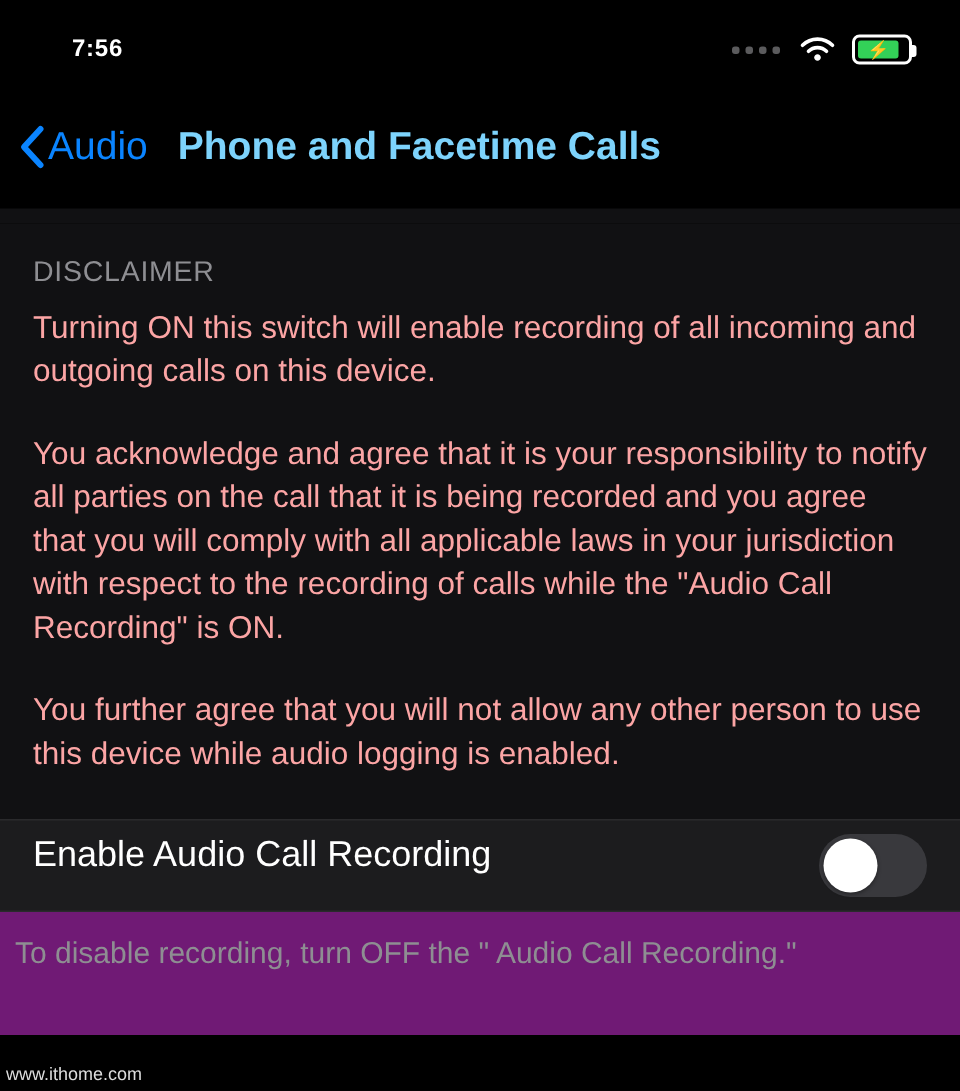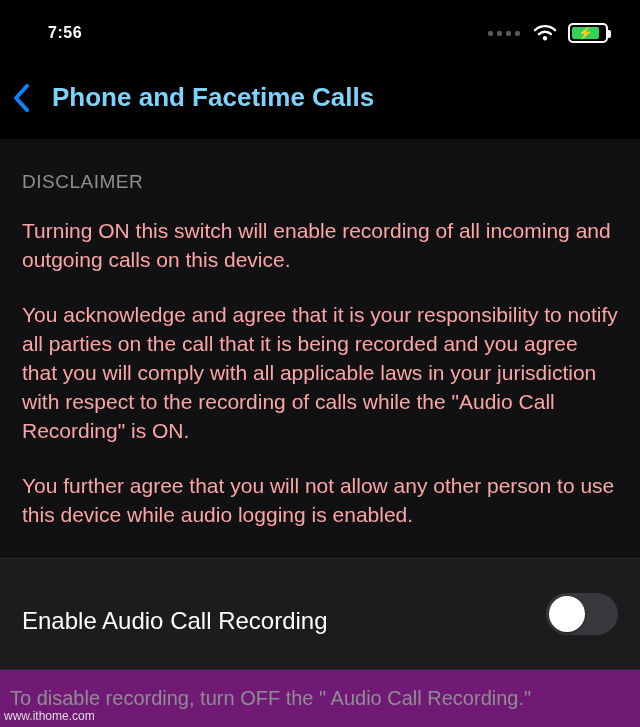--- a/index.html
+++ b/index.html
@@ -103,35 +103,35 @@
     height: 10px;
   }
   .disclaimer-block {
     background: #111113;
     padding: 22px 22px 28px 22px;
   }
   .disclaimer-heading {
     font-size: 19px;
     color: #8e8e92;
     letter-spacing: 0.5px;
-    margin-bottom: 24px;
+    margin-bottom: 12px;
   }
   .disclaimer-text p {
     font-size: 21px;
     line-height: 1.38;
     color: #fca5a5;
     margin-bottom: 26px;
   }
   .disclaimer-text p:last-child { margin-bottom: 0; }
   
   .setting-row {
     background: #1c1c1e;
-    padding: 34px 22px;
-    display: flex;
-    align-items: flex-end;
+    padding: 9px 22px;
+    display: flex;
+    align-items: flex-start;
     justify-content: space-between;
     border-top: 1px solid #2a2a2c;
     border-bottom: 1px solid #2a2a2c;
   }
   .setting-label {
     font-size: 24px;
     color: #fff;
   }
   .switch {
     position: relative;
@@ -221,20 +221,21 @@
   </div>
 </div>
 
 <div class="nav-header">
   <div class="back-wrap">
     <span class="back-chevron">
       <svg width="20" height="30" viewBox="0 0 20 30">
         <polyline points="15,3 4,15 15,27" fill="none" stroke="#0a84ff" stroke-width="4" stroke-linecap="round" stroke-linejoin="round"></polyline>
       </svg>
     </span>
+    <span>Audio</span>
   </div>
   <div class="nav-title">Phone and Facetime Calls</div>
 </div>
 
 <div class="section-gap"></div>
 <div class="disclaimer-block">
   <div class="disclaimer-heading">DISCLAIMER</div>
   <div class="disclaimer-text">
     <p>Turning ON this switch will enable recording of all incoming and outgoing calls on this device.</p>
     <p>You acknowledge and agree that it is your responsibility to notify all parties on the call that it is being recorded and you agree that you will comply with all applicable laws in your jurisdiction with respect to the recording of calls while the "Audio Call Recording" is ON.</p>

